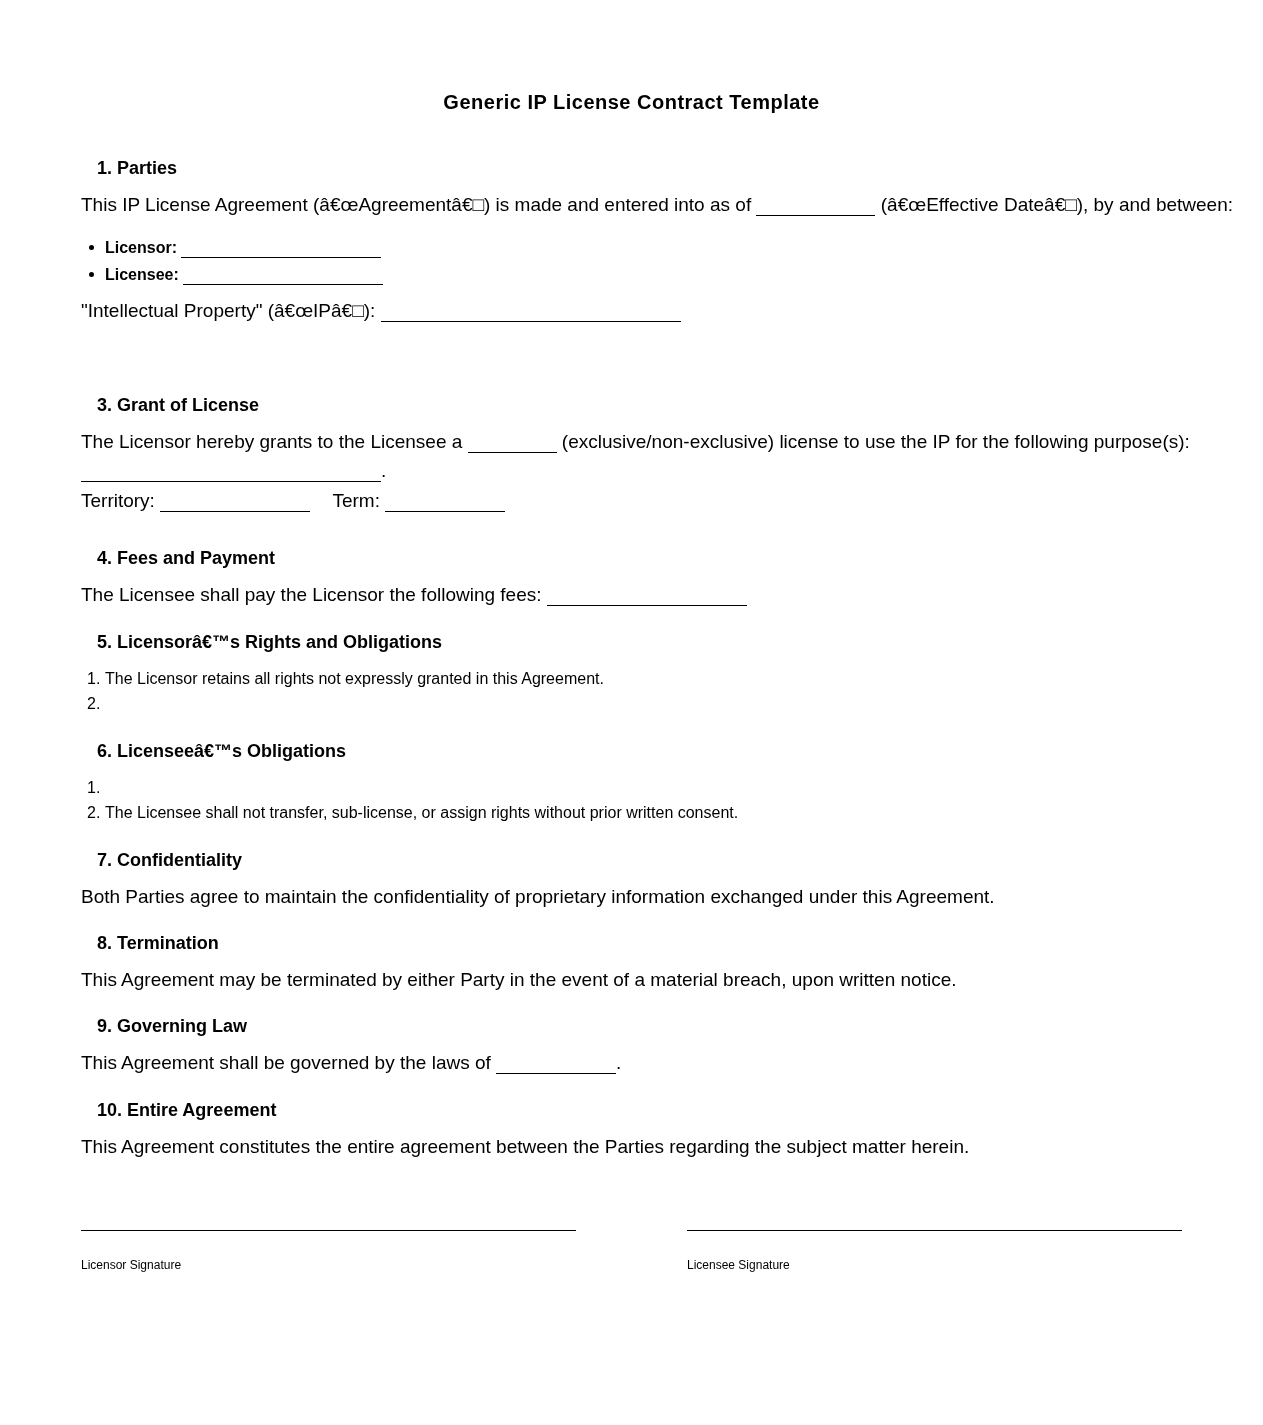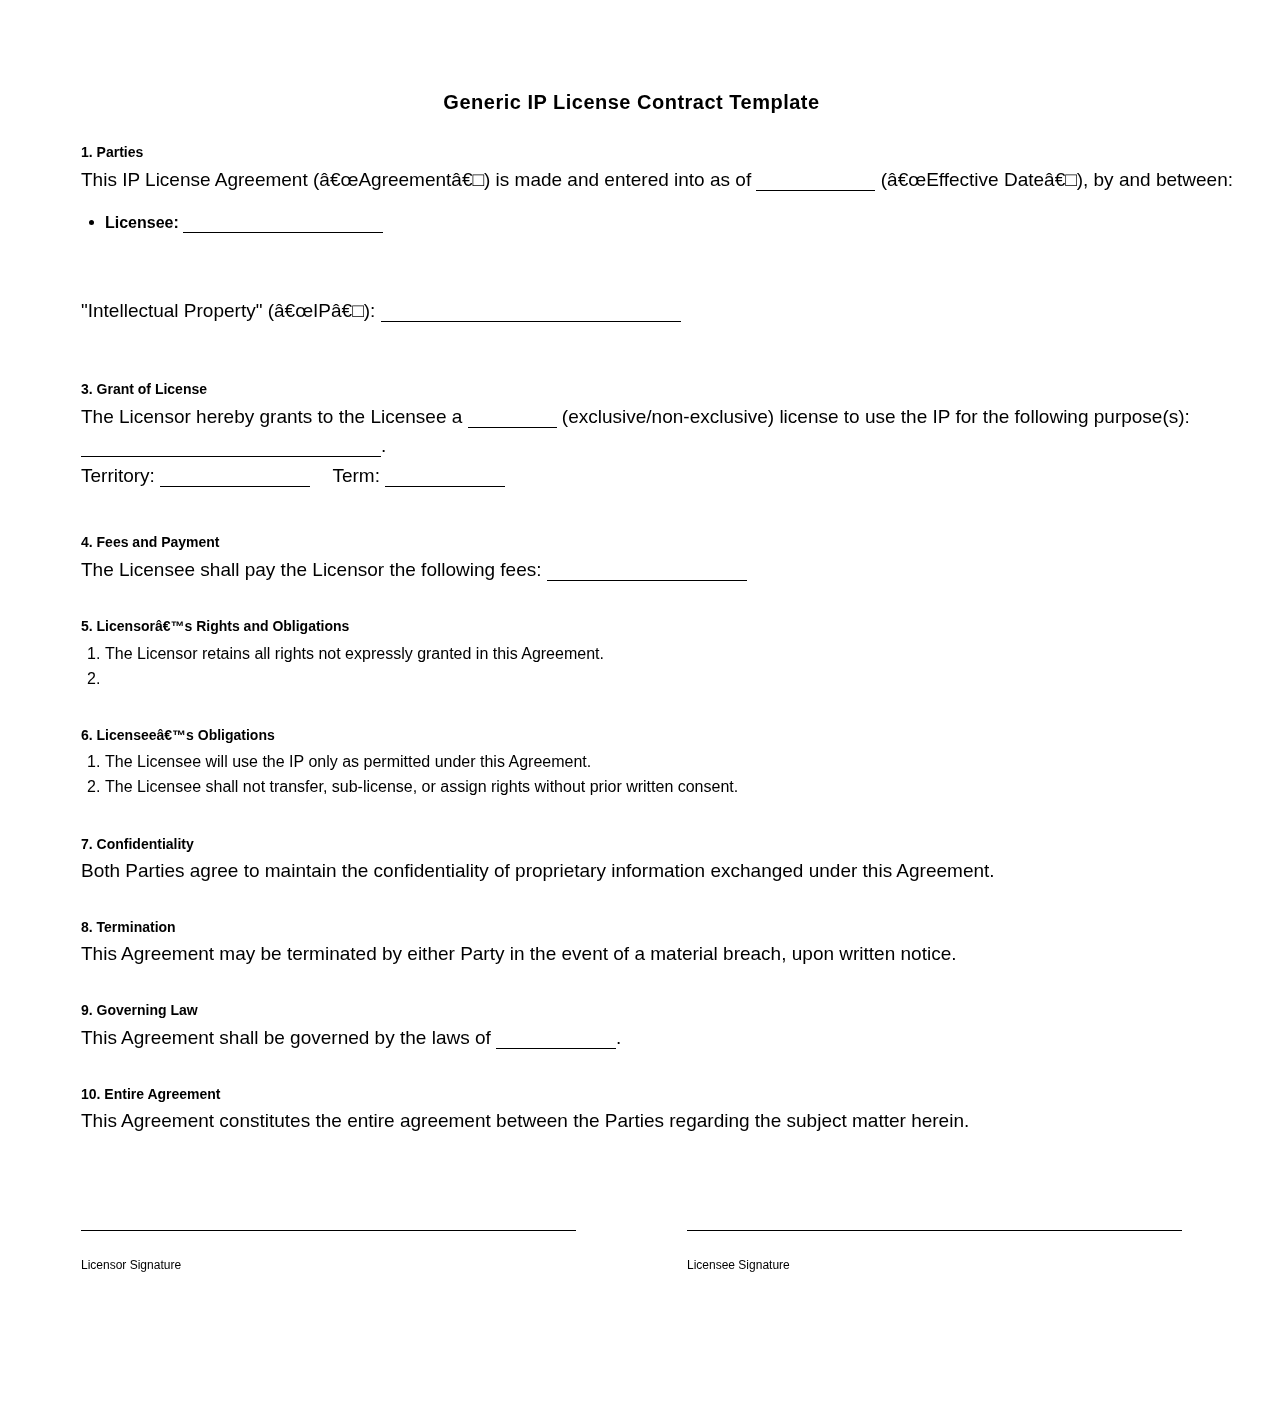--- a/index.html
+++ b/index.html
@@ -33,22 +33,22 @@
       font-weight: bold;
       letter-spacing: 0.5px;
       line-height: 40px;
     }
     .section {
       position: absolute;
       left: 0;
       width: 1101px;
     }
     .sec-heading {
-      margin: 0;
-      font-size: 14px;
+      margin: 16px;
+      font-size: 18px;
       font-weight: bold;
       line-height: 22px;
       height: 22px;
     }
     .para {
       margin: 0;
       font-size: 19px;
       line-height: 20px;
       white-space: nowrap;
     }
@@ -118,20 +118,24 @@
 
   <div class="section" style="top:141px;">
     <h2 class="sec-heading">1. Parties</h2>
     <p class="para" style="margin-top:7px;">
       <span>This IP License Agreement (â€œAgreementâ€□) is made and entered into as of</span>
       <span class="blank" style="width:119px;"></span>
       <span>(â€œEffective Dateâ€□), by and between:</span>
     </p>
     <ul class="parties" style="margin-top:22px;">
       <li>
+        <span>Licensor:</span>
+        <span class="blank" style="width:200px;"></span>
+      </li>
+      <li>
         <span>Licensee:</span>
         <span class="blank" style="width:200px;"></span>
       </li>
     </ul>
   </div>
 
   <div class="section" style="top:294px;">
     <p class="para" style="margin-top:7px;">
       <span>"Intellectual Property" (â€œIPâ€□):</span>
       <span class="blank" style="width:300px;"></span>
@@ -176,21 +180,20 @@
         <span class="num">2.</span>
       </li>
     </ol>
   </div>
 
   <div class="section" style="top:724px;">
     <h2 class="sec-heading">6. Licenseeâ€™s Obligations</h2>
     <ol class="items" style="margin-top:6px;">
       <li>
         <span class="num">1.</span>
-        <span>The Licensee will use the IP only as permitted under this Agreement.</span>
       </li>
       <li>
         <span class="num">2.</span>
         <span>The Licensee shall not transfer, sub-license, or assign rights without prior written consent.</span>
       </li>
     </ol>
   </div>
 
   <div class="section" style="top:833px;">
     <h2 class="sec-heading">7. Confidentiality</h2>

